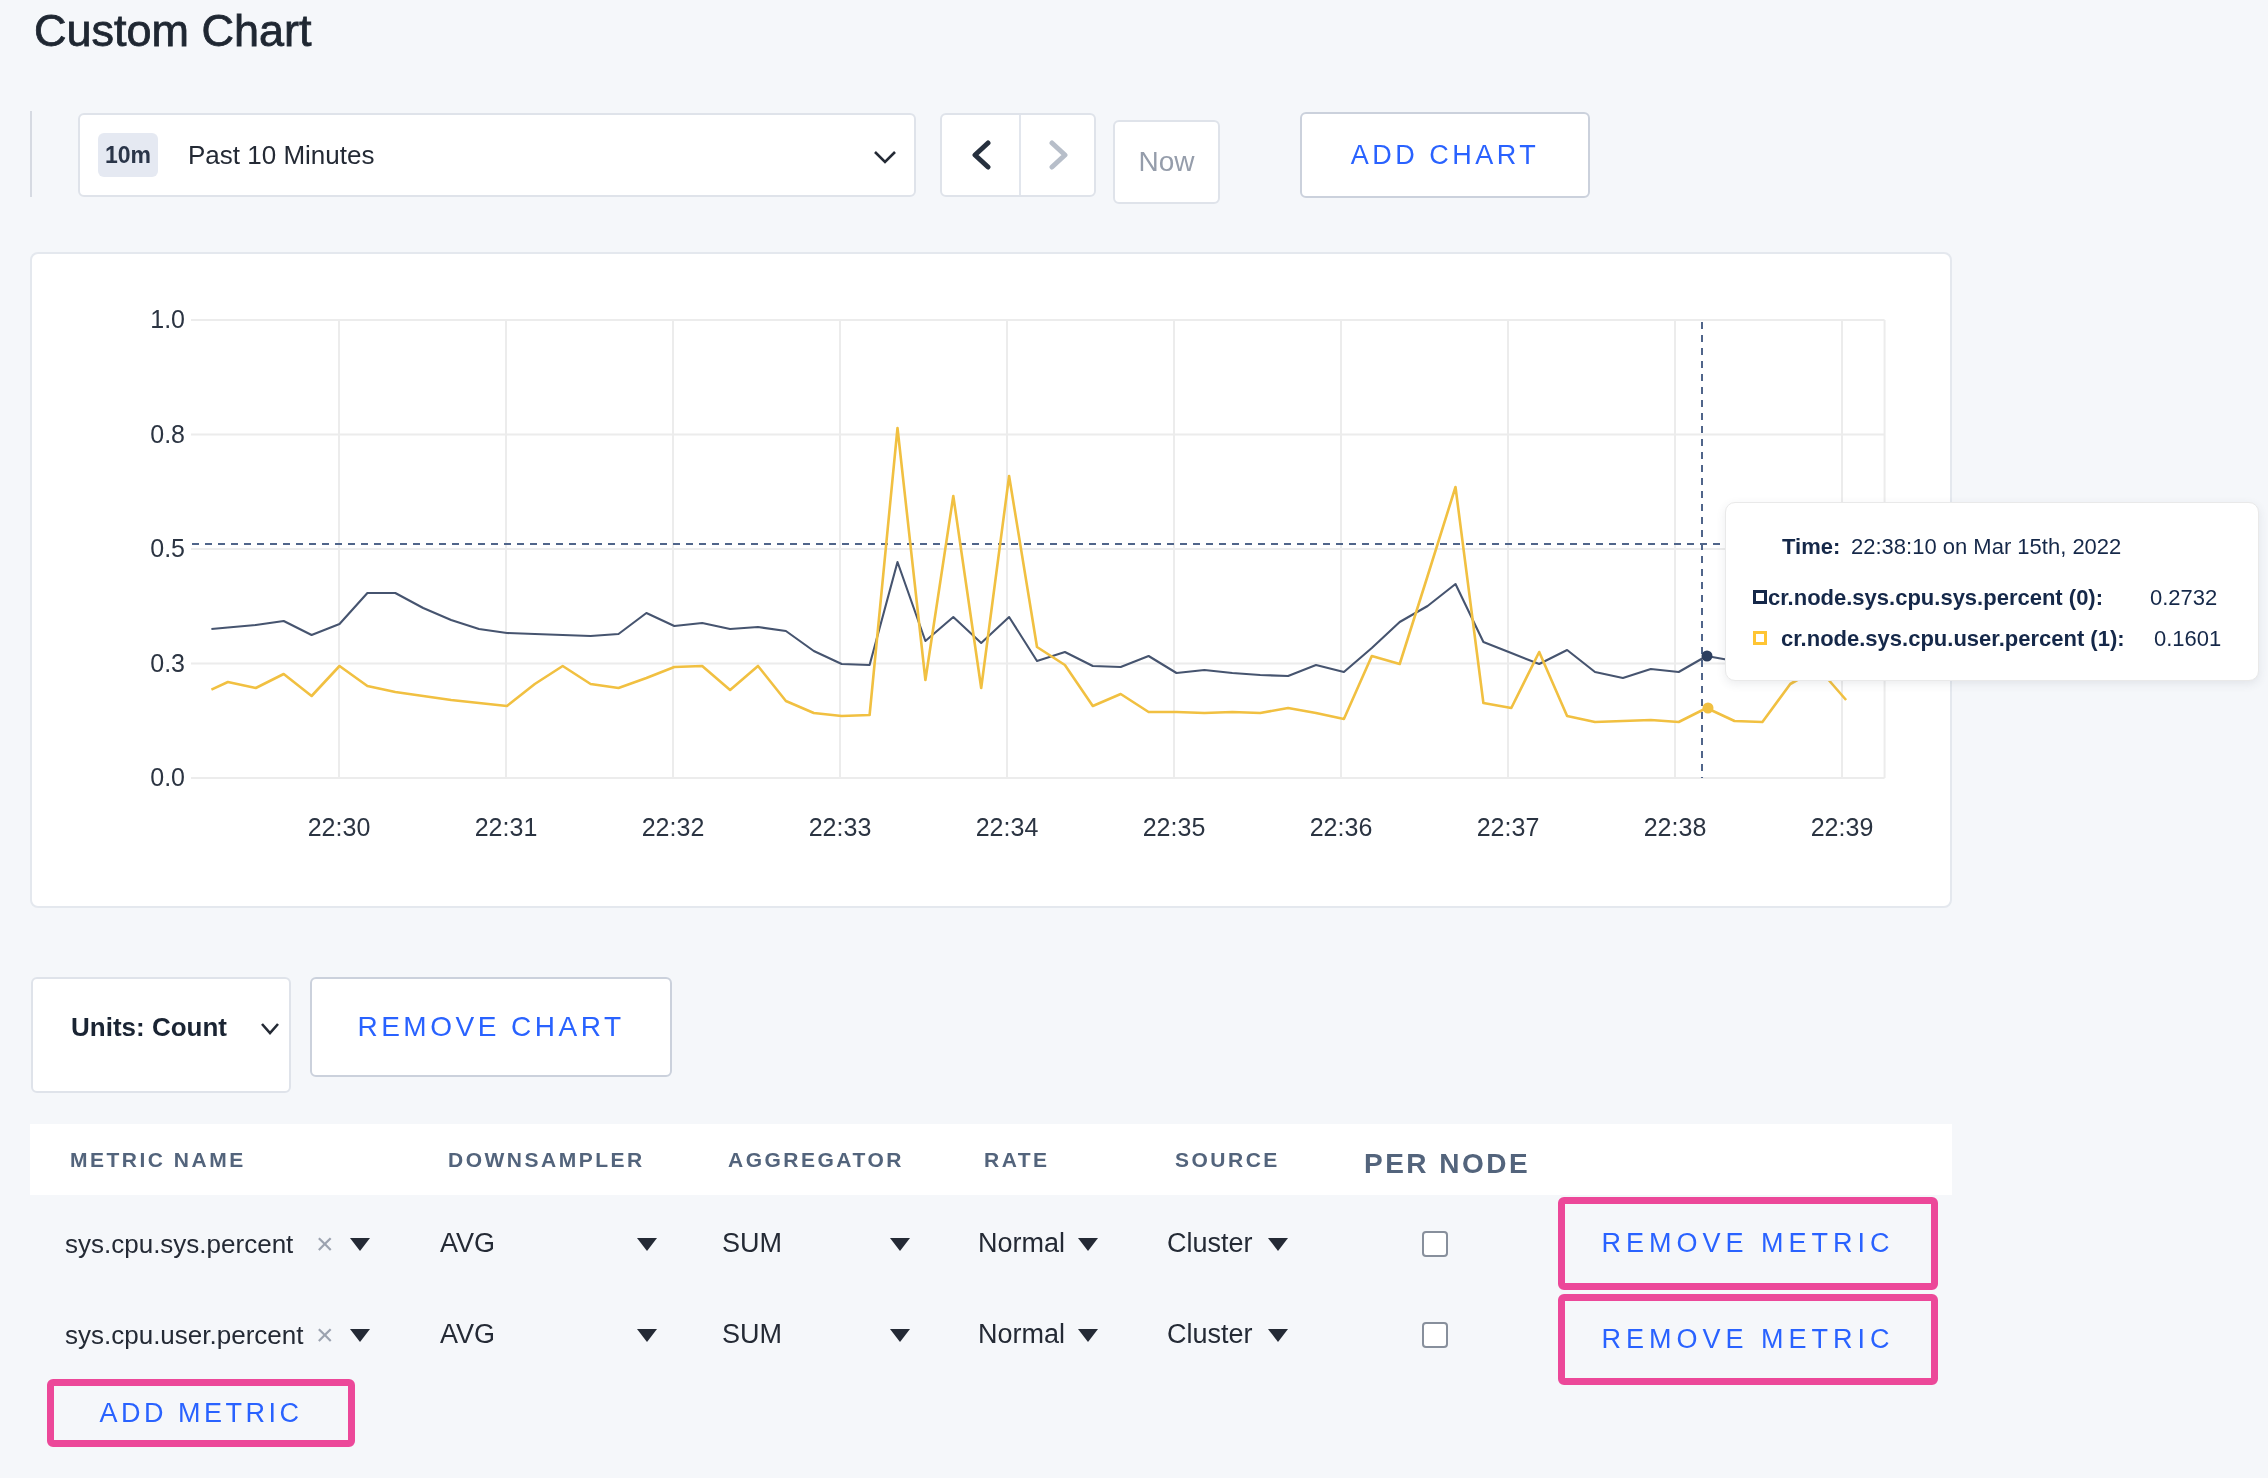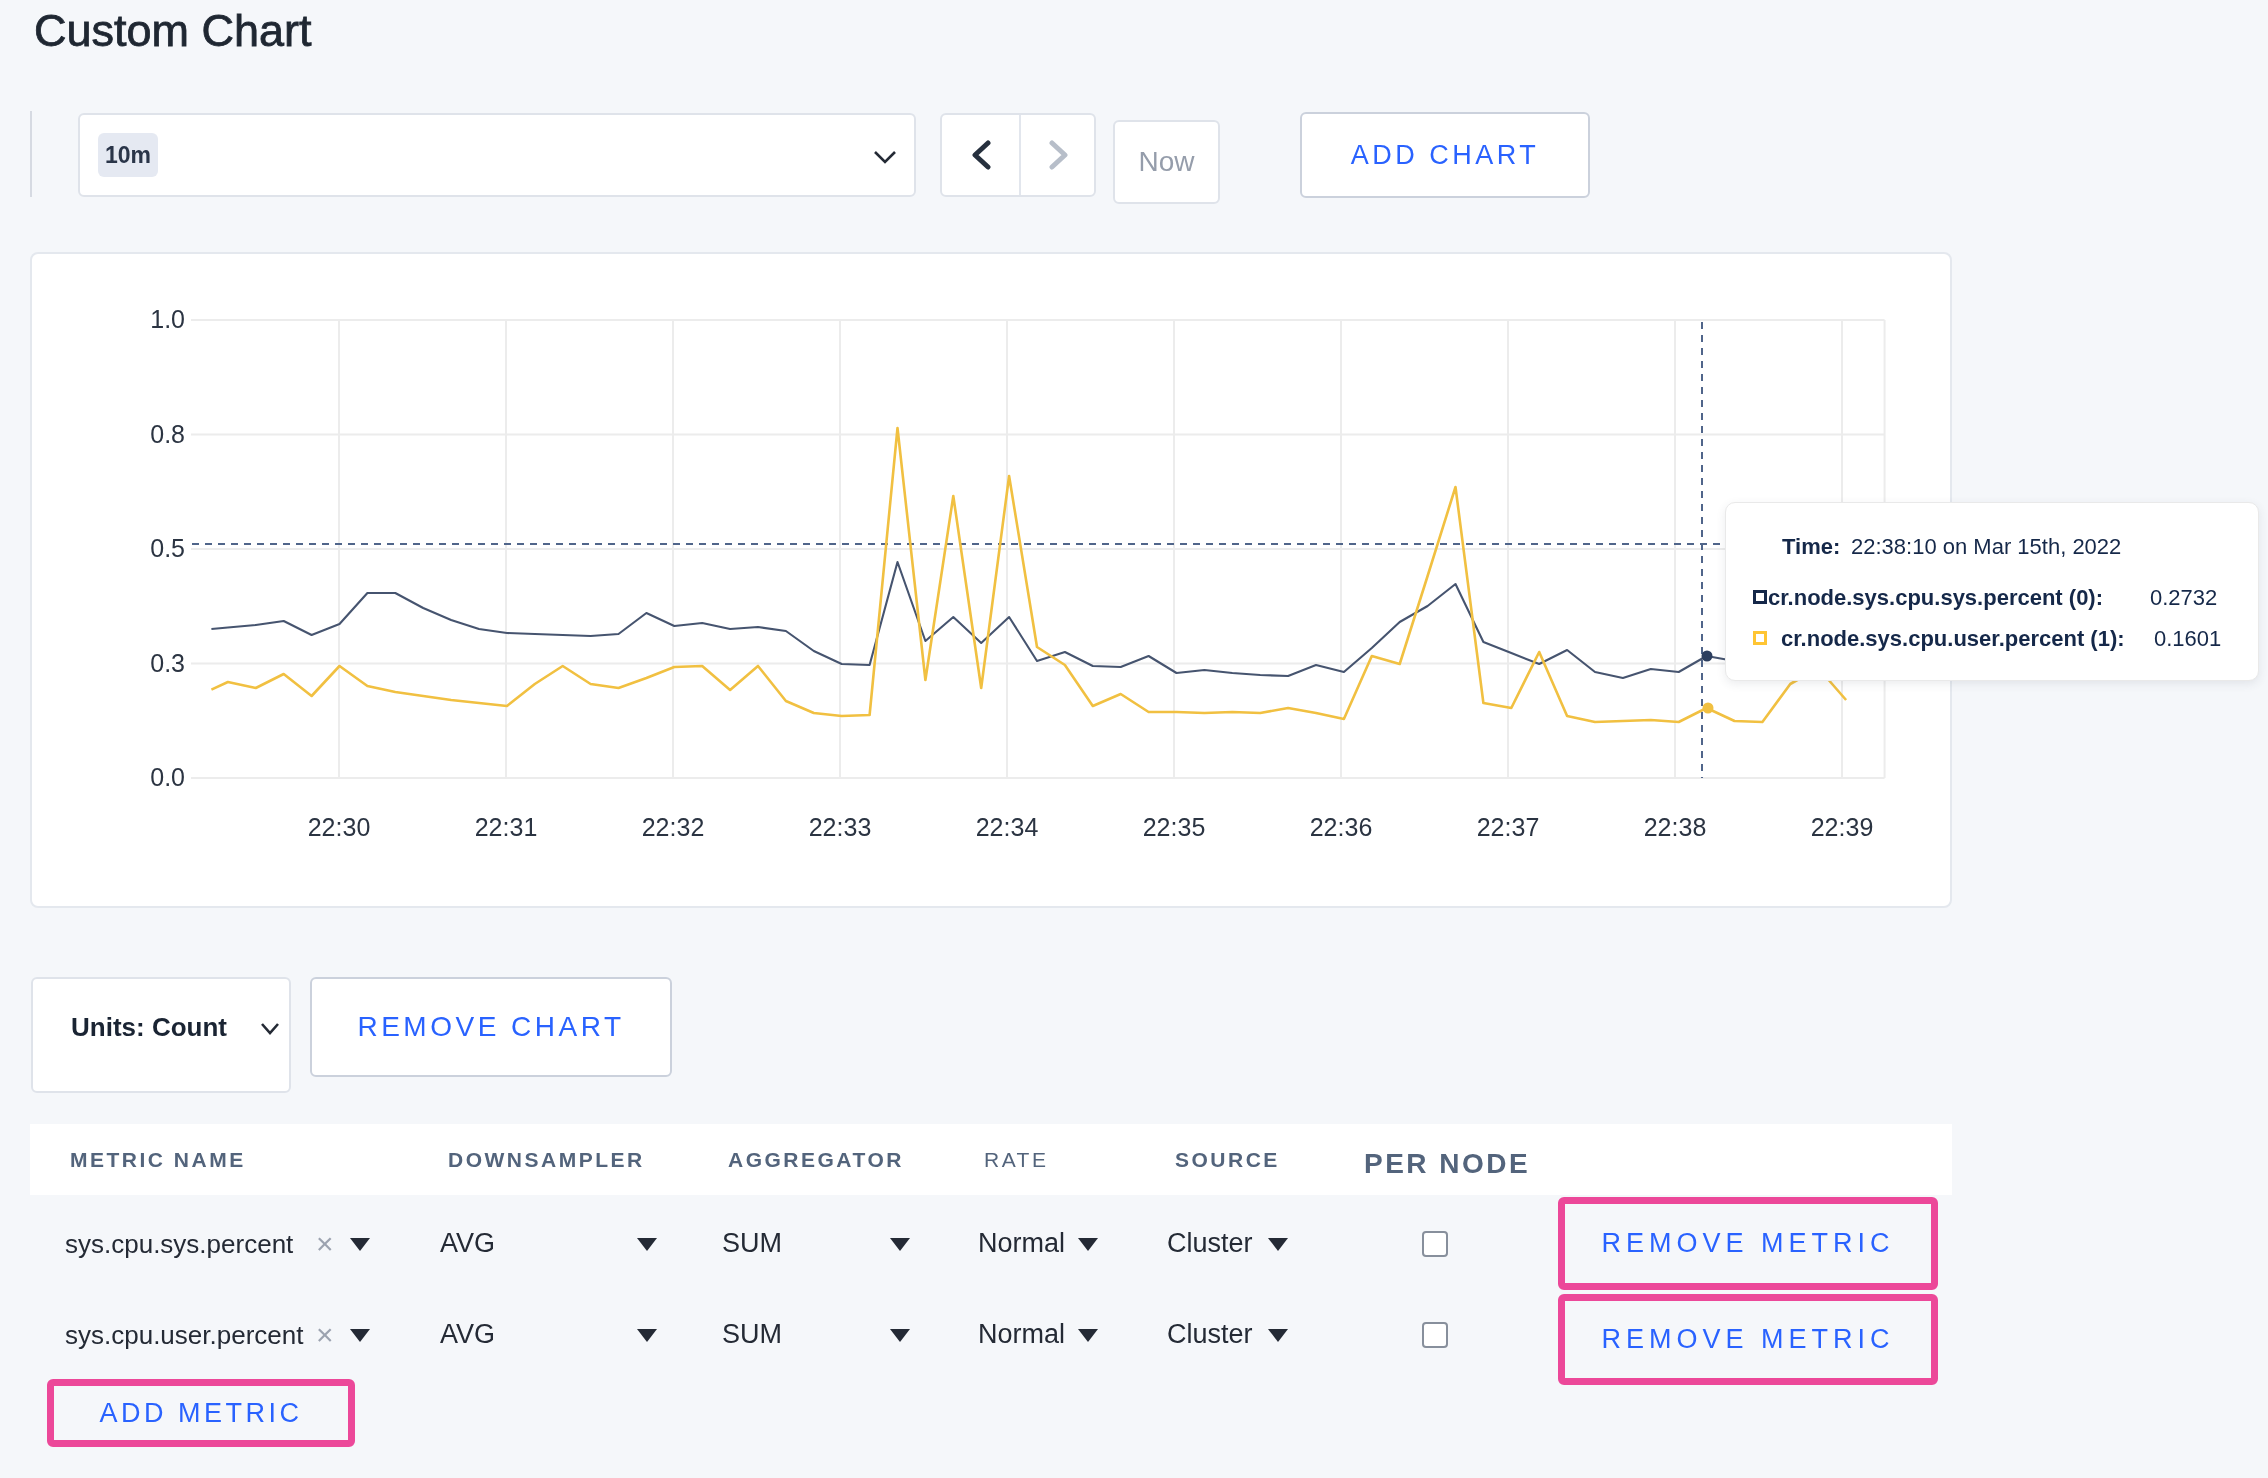--- a/index.html
+++ b/index.html
@@ -9,20 +9,21 @@
 .chk{position:absolute;width:26px;height:26px;background:#fff;border:2px solid #878f9c;border-radius:4px;}
 .obtn{position:absolute;border:7px solid #ec4899;border-radius:6px;color:#2962ff;display:flex;align-items:center;justify-content:center;letter-spacing:5px;font-size:27px;}
 </style></head><body>
 
 <div class="abs" style="left:34px;top:5px;font-size:45px;font-weight:400;-webkit-text-stroke:0.8px #1f2732;color:#1f2732;">Custom Chart</div>
 
 <div class="abs" style="left:30px;top:111px;width:2px;height:86px;background:#d6dae2;"></div>
 
 <div class="btn" style="left:78px;top:113px;width:838px;height:84px;">
   <div class="abs" style="left:18px;top:18px;width:60px;height:44px;background:#e5e9f2;border-radius:6px;display:flex;align-items:center;justify-content:center;font-size:23px;font-weight:bold;color:#2a3549;">10m</div>
+  <div class="abs" style="left:108px;top:0;height:80px;display:flex;align-items:center;font-size:26px;font-weight:500;">Past 10 Minutes</div>
   <svg class="abs" style="left:792px;top:32px;" width="26" height="20">
       <path d="M3 5 L13 15 L23 5" fill="none" stroke="#242a35" stroke-width="2.6"></path>
     </svg>
 </div>
 
 <div class="btn" style="left:940px;top:113px;width:156px;height:84px;">
   <div class="abs" style="left:77px;top:0;width:2px;height:80px;background:#e2e6ed;"></div>
   <svg class="abs" style="left:26px;top:25px;" width="28" height="30">
       <path d="M20 3 L7 15 L20 27" fill="none" stroke="#26303e" stroke-width="5" stroke-linecap="round" stroke-linejoin="round"></path>
     </svg>
@@ -95,21 +96,21 @@
       <path d="M3 3 L11 12 L19 3" fill="none" stroke="#242a35" stroke-width="2.6"></path>
     </svg>
 </div>
 <div class="btn" style="left:310px;top:977px;width:362px;height:100px;border-color:#cbd1dc;display:flex;align-items:center;justify-content:center;font-size:28px;letter-spacing:3.5px;font-weight:500;color:#2962ff;">REMOVE CHART</div>
 
 <div class="abs" style="left:30px;top:1124px;width:1922px;height:71px;background:#fff;"></div>
 <div class="abs" style="left:0;top:1124px;width:2268px;height:71px;">
   <div class="cell" style="left:70px;top:24px;font-size:21px;letter-spacing:2.5px;color:#53647c;font-weight:600;">METRIC NAME</div>
   <div class="cell" style="left:448px;top:24px;font-size:21px;letter-spacing:2.5px;color:#53647c;font-weight:600;">DOWNSAMPLER</div>
   <div class="cell" style="left:728px;top:24px;font-size:21px;letter-spacing:2.5px;color:#53647c;font-weight:600;">AGGREGATOR</div>
-  <div class="cell" style="left:984px;top:24px;font-size:21px;letter-spacing:2.5px;color:#53647c;font-weight:400;">RATE</div>
+  <div class="cell" style="left:984px;top:24px;font-size:21px;letter-spacing:2.5px;color:#53647c;font-weight:700;">RATE</div>
   <div class="cell" style="left:1175px;top:24px;font-size:21px;letter-spacing:2.5px;color:#53647c;font-weight:600;">SOURCE</div>
   <div class="cell" style="left:1364px;top:24px;font-size:28px;letter-spacing:2.5px;color:#53647c;font-weight:600;">PER NODE</div>
 </div>
 
 <div class="abs" style="left:0;top:1198px;width:2268px;height:92px;">
   <div class="cell" style="left:65px;top:31px;font-size:26px;">sys.cpu.sys.percent</div>
   <div class="cell" style="left:316px;top:29px;color:#9ca3b0;font-size:30px;">×</div>
   <div class="caret" style="left:350px;top:40px;"></div>
   <div class="cell" style="left:440px;top:30px;">AVG</div>
   <div class="caret" style="left:637px;top:40px;"></div>

